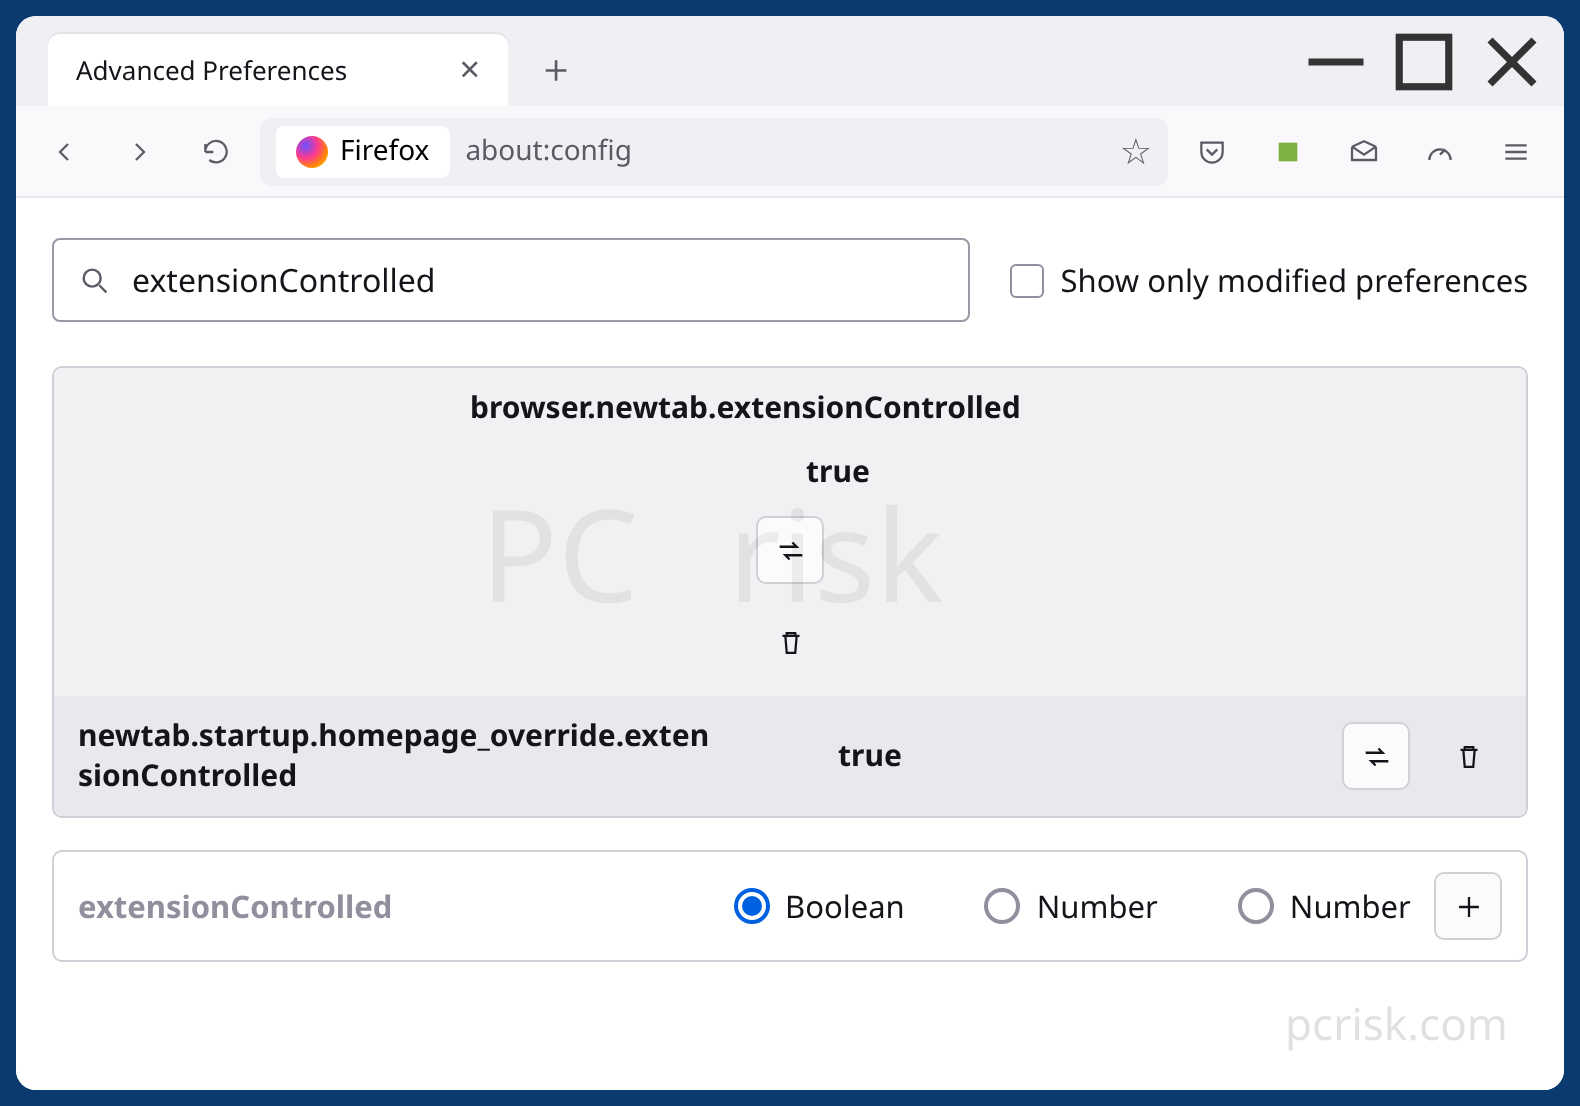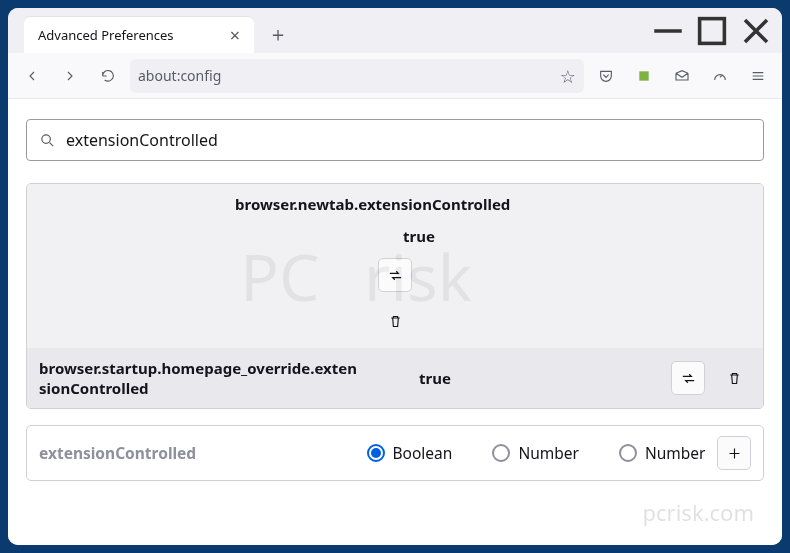--- a/index.html
+++ b/index.html
@@ -83,20 +83,24 @@
         <svg viewBox="0 0 24 24">
           <path d="M9 6l6 6-6 6"></path>
         </svg>
       </div>
     <div class="tbtn">
         <svg viewBox="0 0 24 24">
           <path d="M4 12a8 8 0 1 1 3 6M4 12V6M4 12h6"></path>
         </svg>
       </div>
     <div class="url">
+      <div class="fx-ident">
+        <div class="fx-logo"></div>
+        <span>Firefox</span>
+      </div>
       <span class="url-text">about:config</span>
       <div style="margin-left:auto;display:flex;align-items:center;">
         <span style="font-size:18px;color:#5b5b66;">☆</span>
       </div>
     </div>
     <div class="tbtn">
         <svg viewBox="0 0 24 24">
           <path d="M4 5h16v7a8 8 0 0 1-16 0zM8 10l4 4 4-4"></path>
         </svg>
       </div>
@@ -124,39 +128,43 @@
 
   <div class="content">
     <div class="searchrow">
       <div class="searchbox">
         <svg width="17" height="17" viewBox="0 0 24 24" style="flex-shrink:0;">
             <circle cx="10" cy="10" r="6" fill="none" stroke="#5b5b66" stroke-width="1.7"></circle>
             <path d="M15 15l5 5" stroke="#5b5b66" stroke-width="1.7"></path>
           </svg>
         <input value="extensionControlled" style="">
       </div>
+      <label class="chk">
+        <span class="box"></span>
+        <span>Show only modified preferences</span>
+      </label>
     </div>
 
     <div class="results">
       <div class="row alt">
         <div class="prefname">browser.newtab.extensionControlled</div>
         <div class="prefval">true</div>
         <div class="iconbtn">
             <svg viewBox="0 0 24 24">
               <path d="M4 9h12l-3-3M20 15H8l3 3"></path>
             </svg>
           </div>
         <div class="iconbtn" style="border:none;background:none;">
             <svg viewBox="0 0 24 24">
               <path d="M6 7h12M9 7V5h6v2M8 7l1 12h6l1-12"></path>
             </svg>
           </div>
       </div>
       <div class="row mid">
-        <div class="prefname">browser.startup.homepage_override.extensionControlled</div>
+        <div class="prefname">newtab.startup.homepage_override.extensionControlled</div>
         <div class="prefval">true</div>
         <div class="iconbtn">
             <svg viewBox="0 0 24 24">
               <path d="M4 9h12l-3-3M20 15H8l3 3"></path>
             </svg>
           </div>
         <div class="iconbtn" style="border:none;background:none;">
             <svg viewBox="0 0 24 24">
               <path d="M6 7h12M9 7V5h6v2M8 7l1 12h6l1-12"></path>
             </svg>

